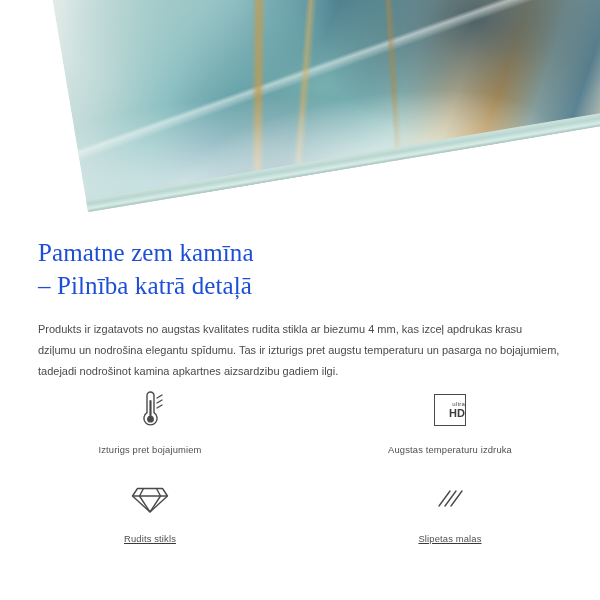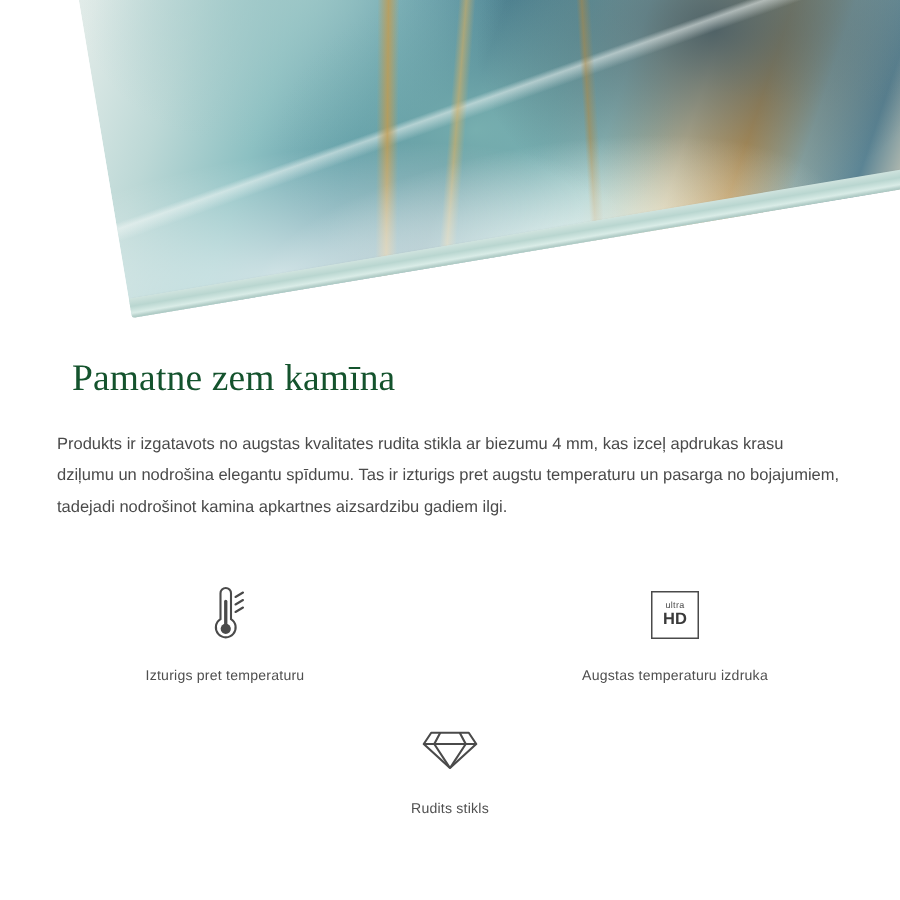--- a/index.html
+++ b/index.html
@@ -149,26 +149,26 @@
 
   
   .content {
     position: absolute;
     left: 0;
     top: 228px;
     width: 600px;
   }
   .headline {
     margin: 0;
-    padding: 8px 38px 0 48px;
+    padding: 8px 38px 0 38px;
     font-family: "Liberation Serif", serif;
     font-weight: 400;
     font-size: 25px;
     line-height: 1.32;
-    color: #14532d;
+    color: #1d4ed8;
     letter-spacing: 0.1px;
   }
   .headline .l2 { display: block; }
   .body-copy {
     margin: 0;
     padding: 17px 40px 0 38px;
     font-size: 11px;
     line-height: 1.92;
     color: #4a4a4a;
     max-width: 540px;
@@ -178,21 +178,21 @@
   .features {
     position: absolute;
     left: 0;
     top: 388px;
     width: 600px;
   }
   .feature-row {
     display: flex;
     width: 600px;
   }
-  .feature-row.row2 { margin-top: 22px; }
+  .feature-row.row2 { margin-top: 22px; text-decoration: underline; }
   .feature {
     flex: 1 1 0;
     display: flex;
     flex-direction: column;
     align-items: center;
   }
   .feature-icon {
     height: 44px;
     display: flex;
     align-items: center;
@@ -205,21 +205,21 @@
     text-align: center;
     letter-spacing: 0.15px;
   }
   svg { display: block; }
   .ultrahd-box {
     width: 30px;
     height: 30px;
     border: 1.4px solid #4a4a4a;
     display: flex;
     flex-direction: column;
-    align-items: center;
+    align-items: flex-end;
     justify-content: center;
     line-height: 1;
   }
   .ultrahd-box .u1 {
     font-size: 6px;
     letter-spacing: 0.2px;
     color: #4a4a4a;
     margin-bottom: 1px;
   }
   .ultrahd-box .u2 {
@@ -243,20 +243,21 @@
         <div class="slab-edge2"></div>
       </div>
       <div class="sparkle"></div>
       <div class="sparkle2"></div>
     </div>
   </div>
 
   <div class="content">
     <h1 class="headline">
       <span class="l1">Pamatne zem kamīna</span>
+      <span class="l2">– Pilnība katrā detaļā</span>
     </h1>
     <p class="body-copy">Produkts ir izgatavots no augstas kvalitates rudita stikla ar biezumu 4 mm, kas izceļ apdrukas krasu dziļumu un nodrošina elegantu spīdumu. Tas ir izturigs pret augstu temperaturu un pasarga no bojajumiem, tadejadi nodrošinot kamina apkartnes aizsardzibu gadiem ilgi.</p>
   </div>
 
   <div class="features">
 
     <div class="feature-row row1">
 
       <div class="feature">
         <div class="feature-icon">
@@ -264,21 +265,21 @@
             <g fill="none" stroke="#4a4a4a" stroke-width="1.4" stroke-linecap="round">
               <path d="M17 6.5a3.5 3.5 0 0 1 7 0v17.2a6.6 6.6 0 1 1-7 0z"></path>
               <line x1="20.5" y1="12" x2="20.5" y2="26.5" stroke-width="2.2"></line>
               <line x1="27" y1="9" x2="32" y2="6"></line>
               <line x1="27" y1="14" x2="32" y2="11"></line>
               <line x1="27" y1="19" x2="32" y2="16"></line>
             </g>
             <circle cx="20.5" cy="30.2" r="3.4" fill="#4a4a4a"></circle>
           </svg>
         </div>
-        <div class="feature-label">Izturigs pret temperaturu</div>
+        <div class="feature-label">Izturigs pret bojajumiem</div>
       </div>
 
       <div class="feature">
         <div class="feature-icon">
           <div class="ultrahd-box">
             <span class="u1">ultra</span>
             <span class="u2">HD</span>
           </div>
         </div>
         <div class="feature-label">Augstas temperaturu izdruka</div>
@@ -296,18 +297,30 @@
               <path d="M7.5 6.5h25l5 7.5-17.5 16L2.5 14z"></path>
               <path d="M2.5 14h35"></path>
               <path d="M13.5 6.5 9.5 14l10.5 16"></path>
               <path d="M26.5 6.5 30.5 14 20 30"></path>
             </g>
           </svg>
         </div>
         <div class="feature-label">Rudits stikls</div>
       </div>
 
+      <div class="feature">
+        <div class="feature-icon">
+          <svg width="40" height="30" viewBox="0 0 40 30">
+            <g stroke="#4a4a4a" stroke-width="1.4" stroke-linecap="round">
+              <line x1="9" y1="22" x2="20" y2="7"></line>
+              <line x1="15" y1="22" x2="26" y2="7"></line>
+              <line x1="21" y1="22" x2="32" y2="7"></line>
+            </g>
+          </svg>
+        </div>
+        <div class="feature-label">Slipetas malas</div>
+      </div>
 
 
     </div>
 
   </div>
 </div>
 
 </body></html>

